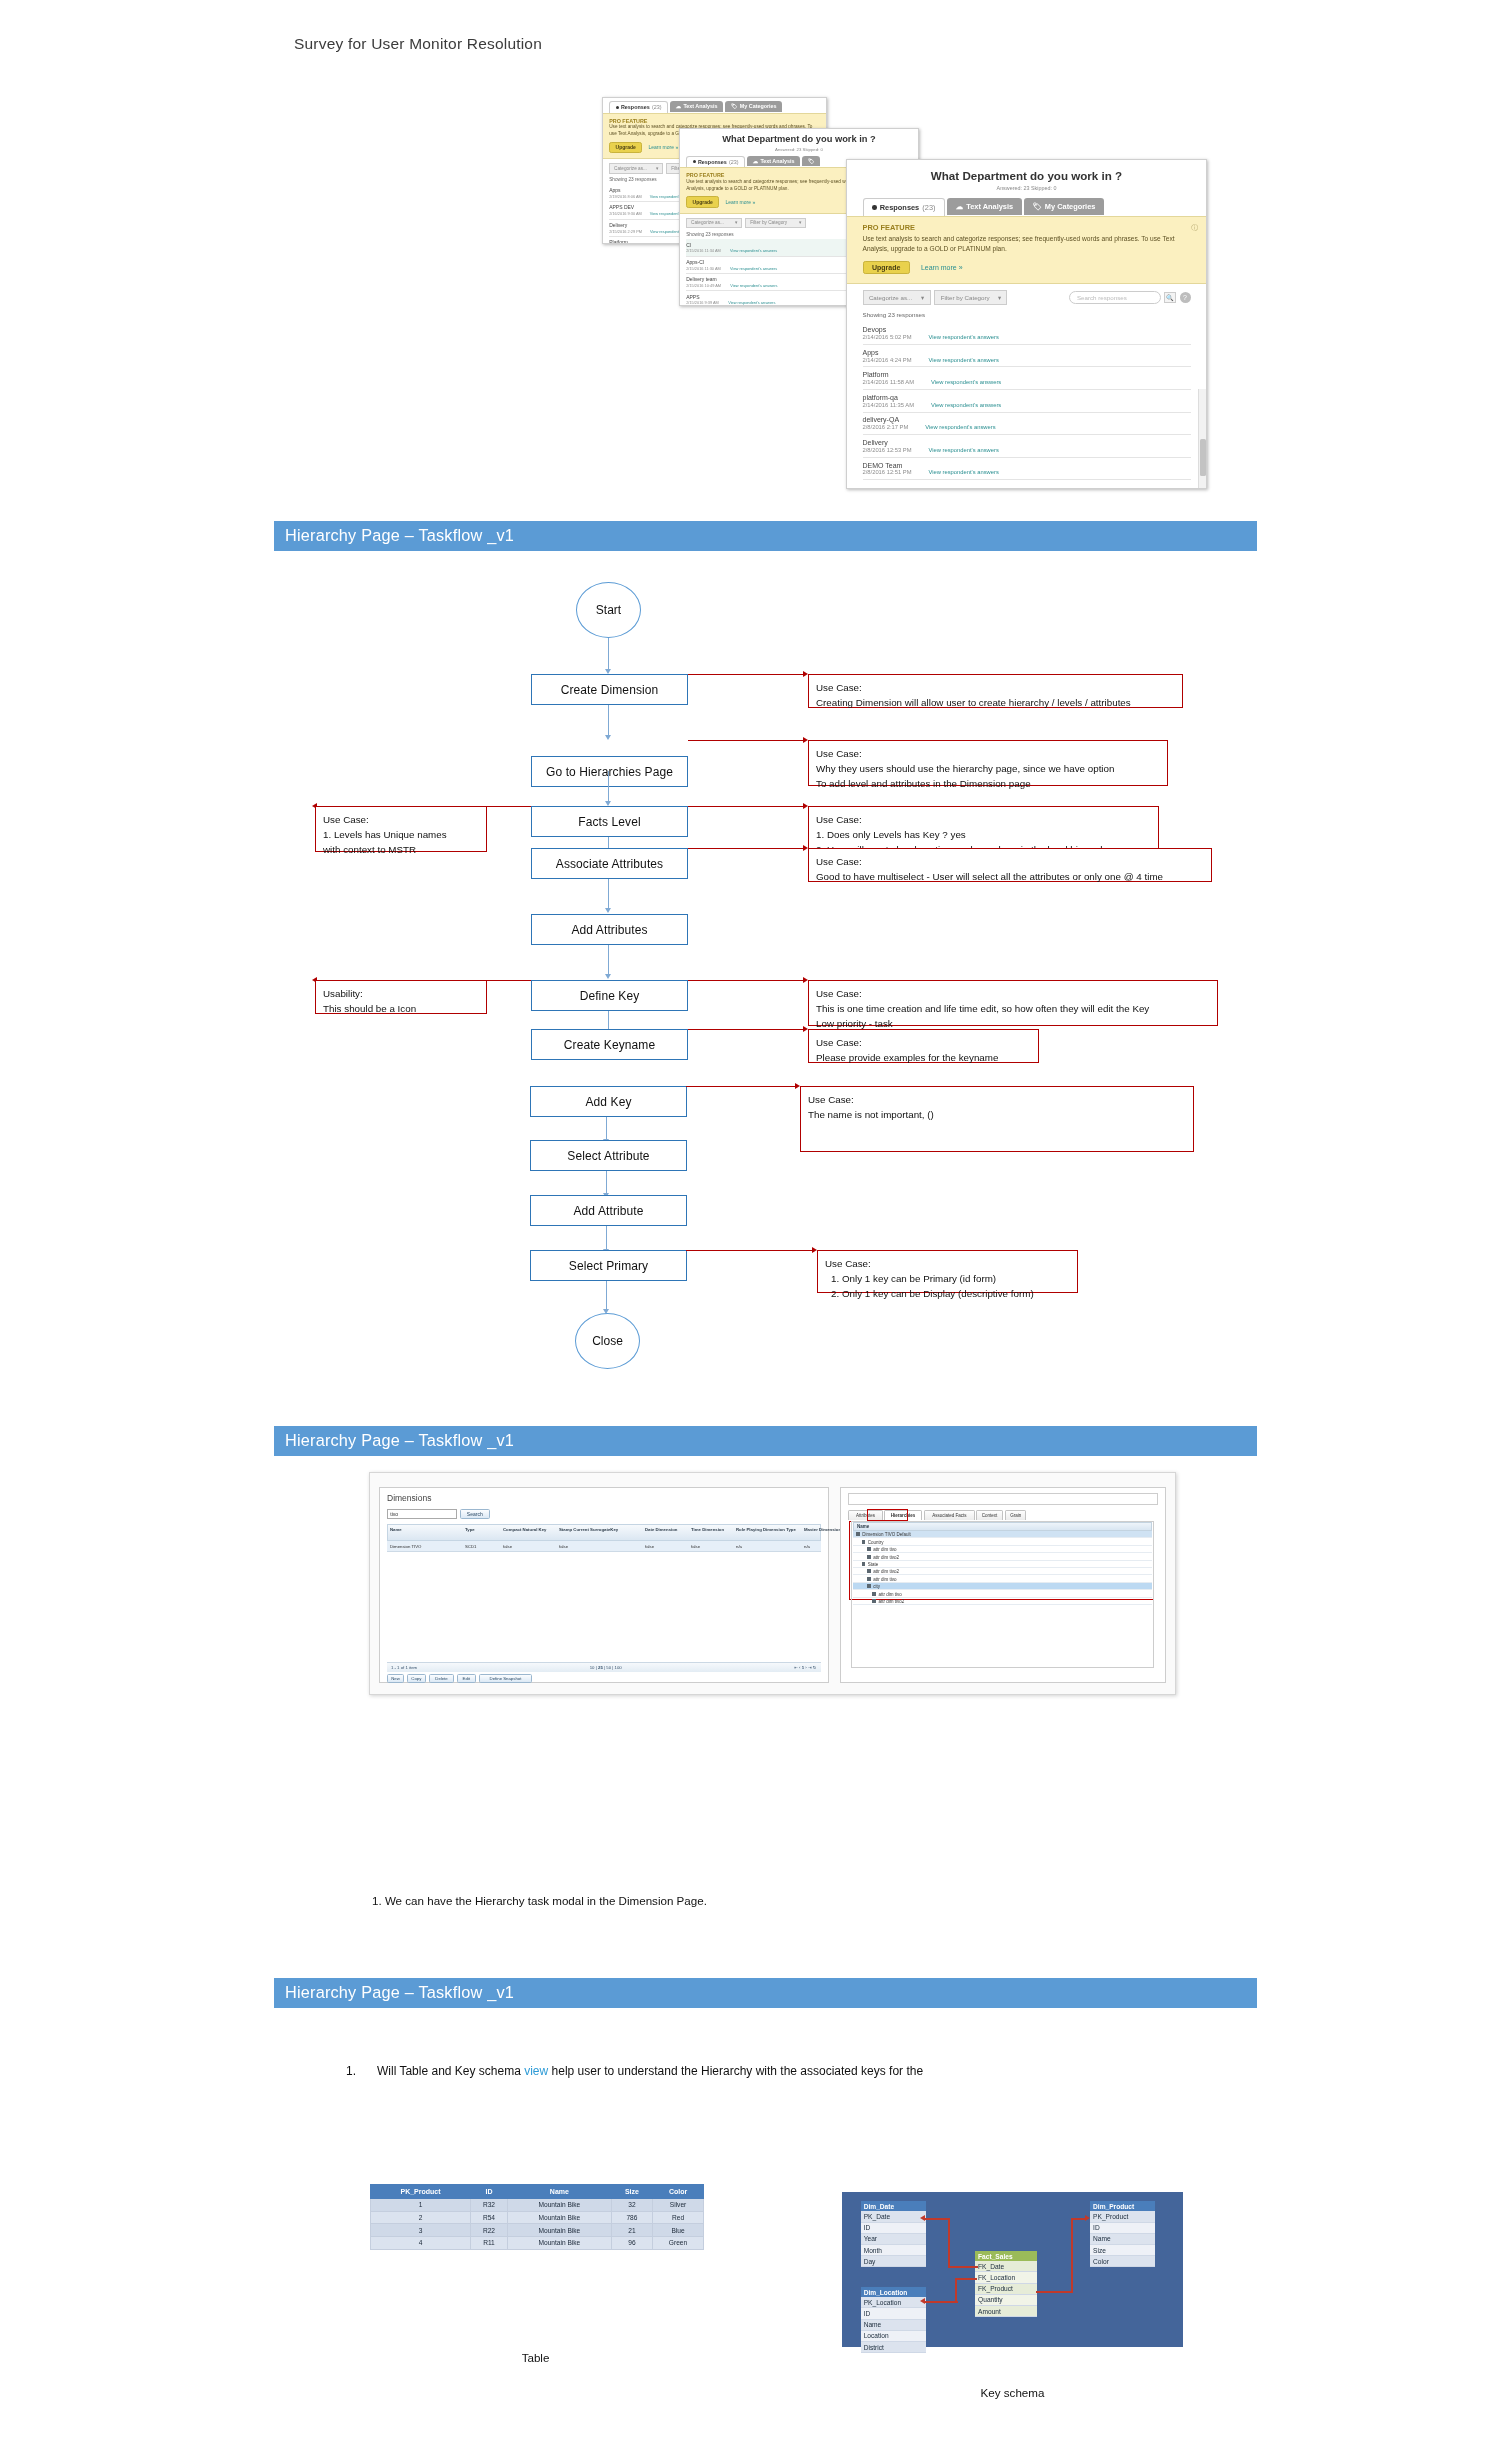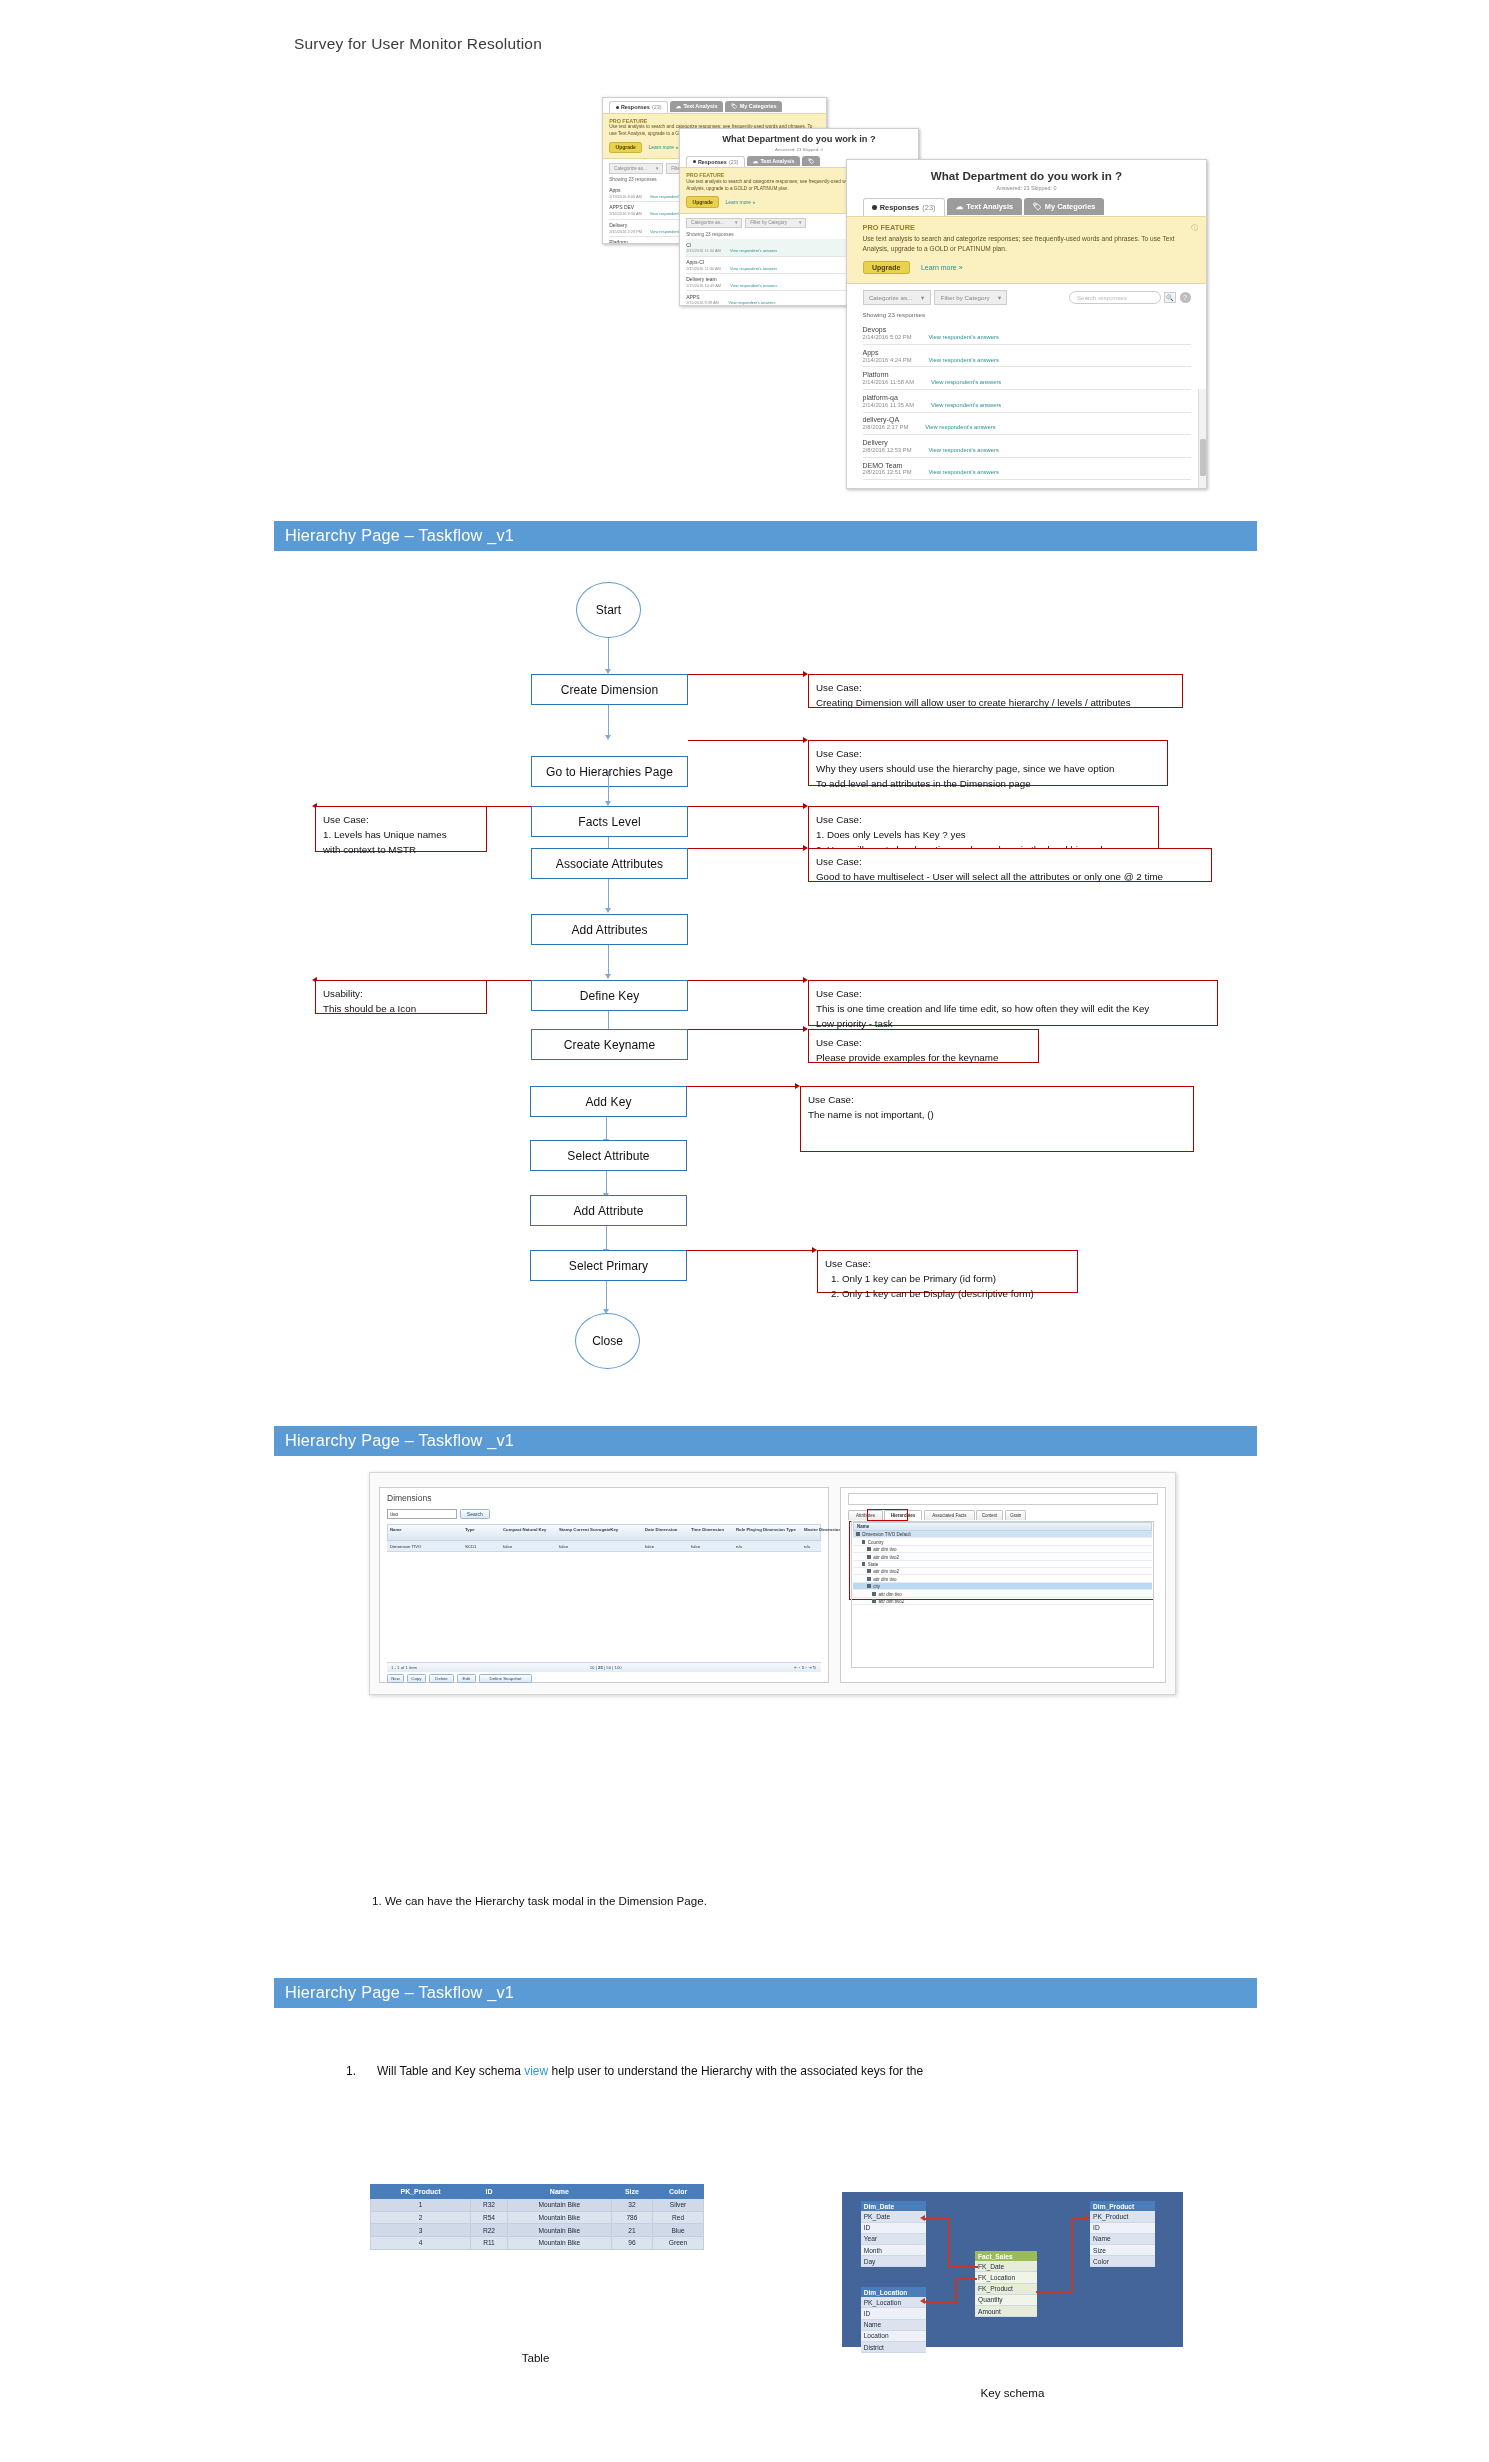--- a/index.html
+++ b/index.html
@@ -461,21 +461,21 @@
   <div class="vline" style="left:592px; top:837px; height:31px;"></div>
   <div class="varrow" style="left:589px; top:867px;"></div>
 
   <div class="fc-node" style="left:515px; top:848px; width:157px; height:31px;">
     <span>Associate Attributes</span>
   </div>
   <div class="hline" style="left:672px; top:848px; width:116px;"></div>
   <div class="harrow-r" style="left:787px; top:845px;"></div>
   <div class="fc-note" style="left:792px; top:848px; width:404px; height:34px;">
     <div class="ln">Use Case:</div>
-    <div class="ln">Good to have multiselect - User will select all the attributes or only one @ 2 time</div>
+    <div class="ln">Good to have multiselect - User will select all the attributes or only one @ 4 time</div>
   </div>
   <div class="vline" style="left:592px; top:879px; height:31px;"></div>
   <div class="varrow" style="left:589px; top:908px;"></div>
 
   <div class="fc-node" style="left:515px; top:914px; width:157px; height:31px;">
     <span>Add Attributes</span>
   </div>
   <div class="vline" style="left:592px; top:945px; height:31px;"></div>
   <div class="varrow" style="left:589px; top:974px;"></div>
 

